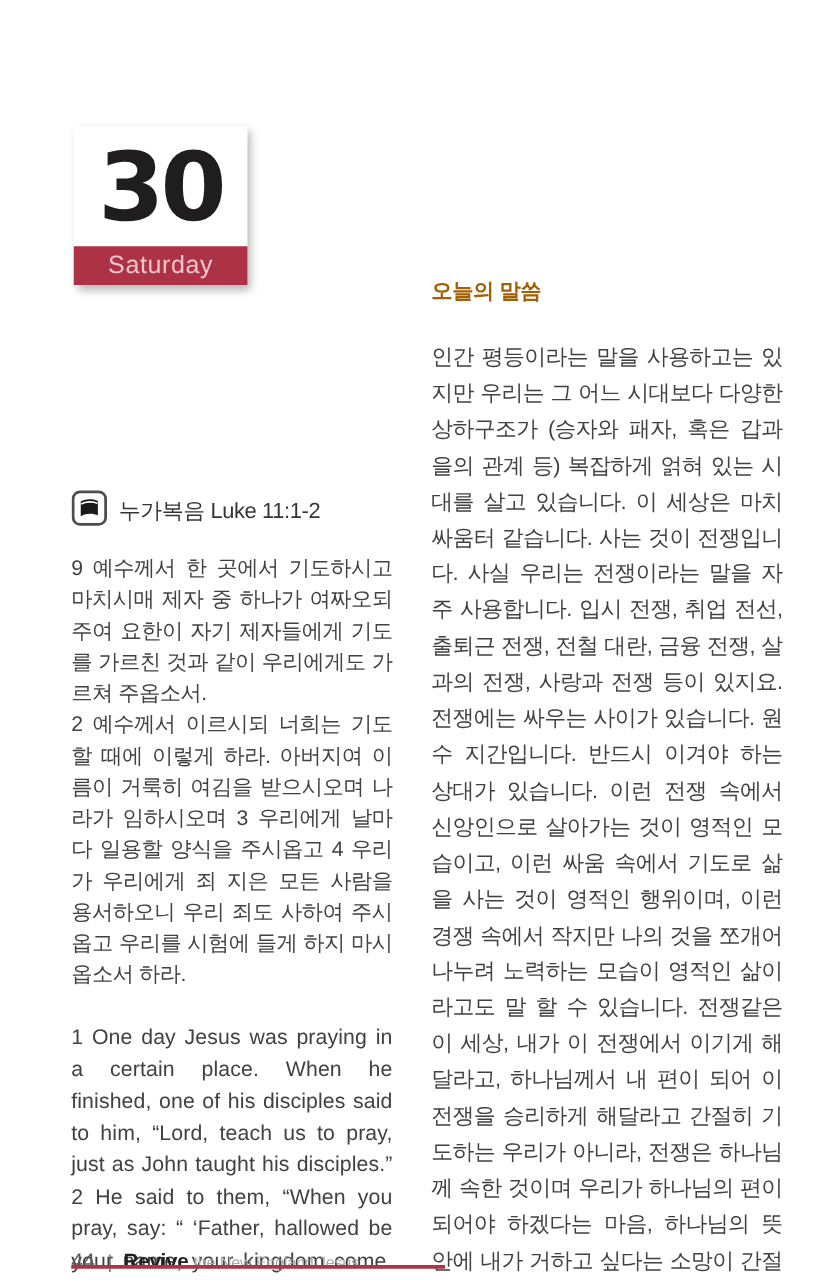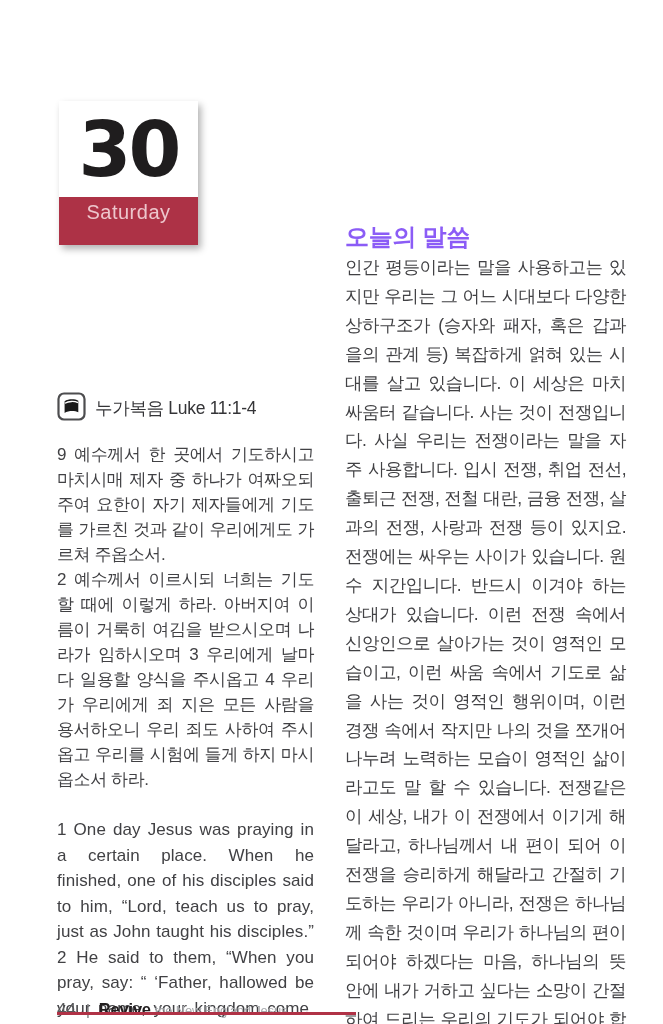--- a/index.html
+++ b/index.html
@@ -21,21 +21,21 @@
     background:#ffffff;
   }
   .day-number {
     height:96px;
     display:flex; align-items:center; justify-content:center;
     font-size:76px; font-weight:bold; color:#1f1d1e;
     letter-spacing:-3px;
     font-family:"DejaVu Sans","Liberation Sans",sans-serif;
   }
   .day-banner {
-    height:48px; background:#ad3246;
+    height:31px; background:#ad3246;
     color:#edc6cc; font-size:20px; line-height:30px;
     text-align:center; letter-spacing:0.5px;
   }
 
   
   .left-col { position:absolute; left:57px; top:392px; width:257px; }
   .scripture-ref { display:flex; align-items:center; gap:9px; margin-bottom:21px; }
   .book-icon { width:29px; height:29px; display:inline-block; flex:0 0 auto; }
   .ref-text { font-size:17.5px; color:#343437; letter-spacing:-0.3px; padding-top:2px; }
   .kr-verse {
@@ -44,22 +44,22 @@
   }
   .en-verse {
     margin-top:25px;
     font-size:17px; line-height:25.5px; color:#414144;
     text-align:justify; letter-spacing:0.1px;
   }
 
   
   .right-col { position:absolute; left:345px; top:221px; width:281px; }
   .devotional-heading {
-    font-size:24px; font-weight:bold; color:#8b5cf6;
-    letter-spacing:-0.3px; 
+    font-size:17px; font-weight:bold; color:#a16207;
+    letter-spacing:-0.3px; margin-bottom:27px;
   }
   .devotional-body {
     font-size:17.5px; line-height:28.9px; color:#414144;
     letter-spacing:-0.5px; text-align:justify;
   }
 
   
   .footer {
     position:absolute; left:57px; top:960px;
     display:flex; align-items:baseline;
@@ -86,21 +86,21 @@
 
   <div class="left-col">
     <div class="scripture-ref">
       <span class="book-icon">
         <svg width="29" height="29" viewBox="0 0 29 29">
           <rect x="1.5" y="1.5" width="26" height="26" rx="5.5" fill="none" stroke="#4d4d4f" stroke-width="2.2"></rect>
           <path d="M7.6 9.2 C11.2 6.9 17.6 6.7 21.3 8.7 L21.3 20.2 C17.6 18.3 11.2 18.5 7.6 20.9 Z" fill="#1a1a1a"></path>
           <path d="M8 11.2 C11.4 9.1 17.4 8.9 21 10.7" stroke="#ffffff" stroke-width="1.3" fill="none"></path>
         </svg>
       </span>
-      <span class="ref-text">누가복음 Luke 11:1-4</span>
+      <span class="ref-text">누가복음 Luke 11:1-2</span>
     </div>
     <p class="kr-verse">9 예수께서 한 곳에서 기도하시고 마치시매 제자 중 하나가 여짜오되 주여 요한이 자기 제자들에게 기도를 가르친 것과 같이 우리에게도 가르쳐 주옵소서.</p>
     <p class="kr-verse">2 예수께서 이르시되 너희는 기도할 때에 이렇게 하라. 아버지여 이름이 거룩히 여김을 받으시오며 나라가 임하시오며 3 우리에게 날마다 일용할 양식을 주시옵고 4 우리가 우리에게 죄 지은 모든 사람을 용서하오니 우리 죄도 사하여 주시옵고 우리를 시험에 들게 하지 마시옵소서 하라.</p>
     <p class="en-verse">1 One day Jesus was praying in a certain place. When he finished, one of his disciples said to him, “Lord, teach us to pray, just as John taught his disciples.” 2 He said to them, “When you pray, say: “ ‘Father, hallowed be your name, your kingdom come. 3 Give us each day our daily bread. 4 Forgive us our sins, for we also forgive everyone who sins against us. And lead us not into temptation.’ ”</p>
   </div>
 
   <div class="right-col">
     <h2 class="devotional-heading">오늘의 말씀</h2>
     <p class="devotional-body">인간 평등이라는 말을 사용하고는 있지만 우리는 그 어느 시대보다 다양한 상하구조가 (승자와 패자, 혹은 갑과 을의 관계 등) 복잡하게 얽혀 있는 시대를 살고 있습니다. 이 세상은 마치 싸움터 같습니다. 사는 것이 전쟁입니다. 사실 우리는 전쟁이라는 말을 자주 사용합니다. 입시 전쟁, 취업 전선, 출퇴근 전쟁, 전철 대란, 금융 전쟁, 살과의 전쟁, 사랑과 전쟁 등이 있지요. 전쟁에는 싸우는 사이가 있습니다. 원수 지간입니다. 반드시 이겨야 하는 상대가 있습니다. 이런 전쟁 속에서 신앙인으로 살아가는 것이 영적인 모습이고, 이런 싸움 속에서 기도로 삶을 사는 것이 영적인 행위이며, 이런 경쟁 속에서 작지만 나의 것을 쪼개어 나누려 노력하는 모습이 영적인 삶이라고도 말 할 수 있습니다. 전쟁같은 이 세상, 내가 이 전쟁에서 이기게 해 달라고, 하나님께서 내 편이 되어 이 전쟁을 승리하게 해달라고 간절히 기도하는 우리가 아니라, 전쟁은 하나님께 속한 것이며 우리가 하나님의 편이 되어야 하겠다는 마음, 하나님의 뜻 안에 내가 거하고 싶다는 소망이 간절하여 드리는 우리의 기도가 되어야 합니다. 누가복음과 더불어 마태복음에도 나와 있는 주기도의 핵심은 하나님과 우리 사이, 우리들의 죄로 멀리 나뉘어 졌지만 이제는 가까이 통하는 사이 되게 해달라고 요청하는 기도입니다. 나아가 우</p>
   </div>

